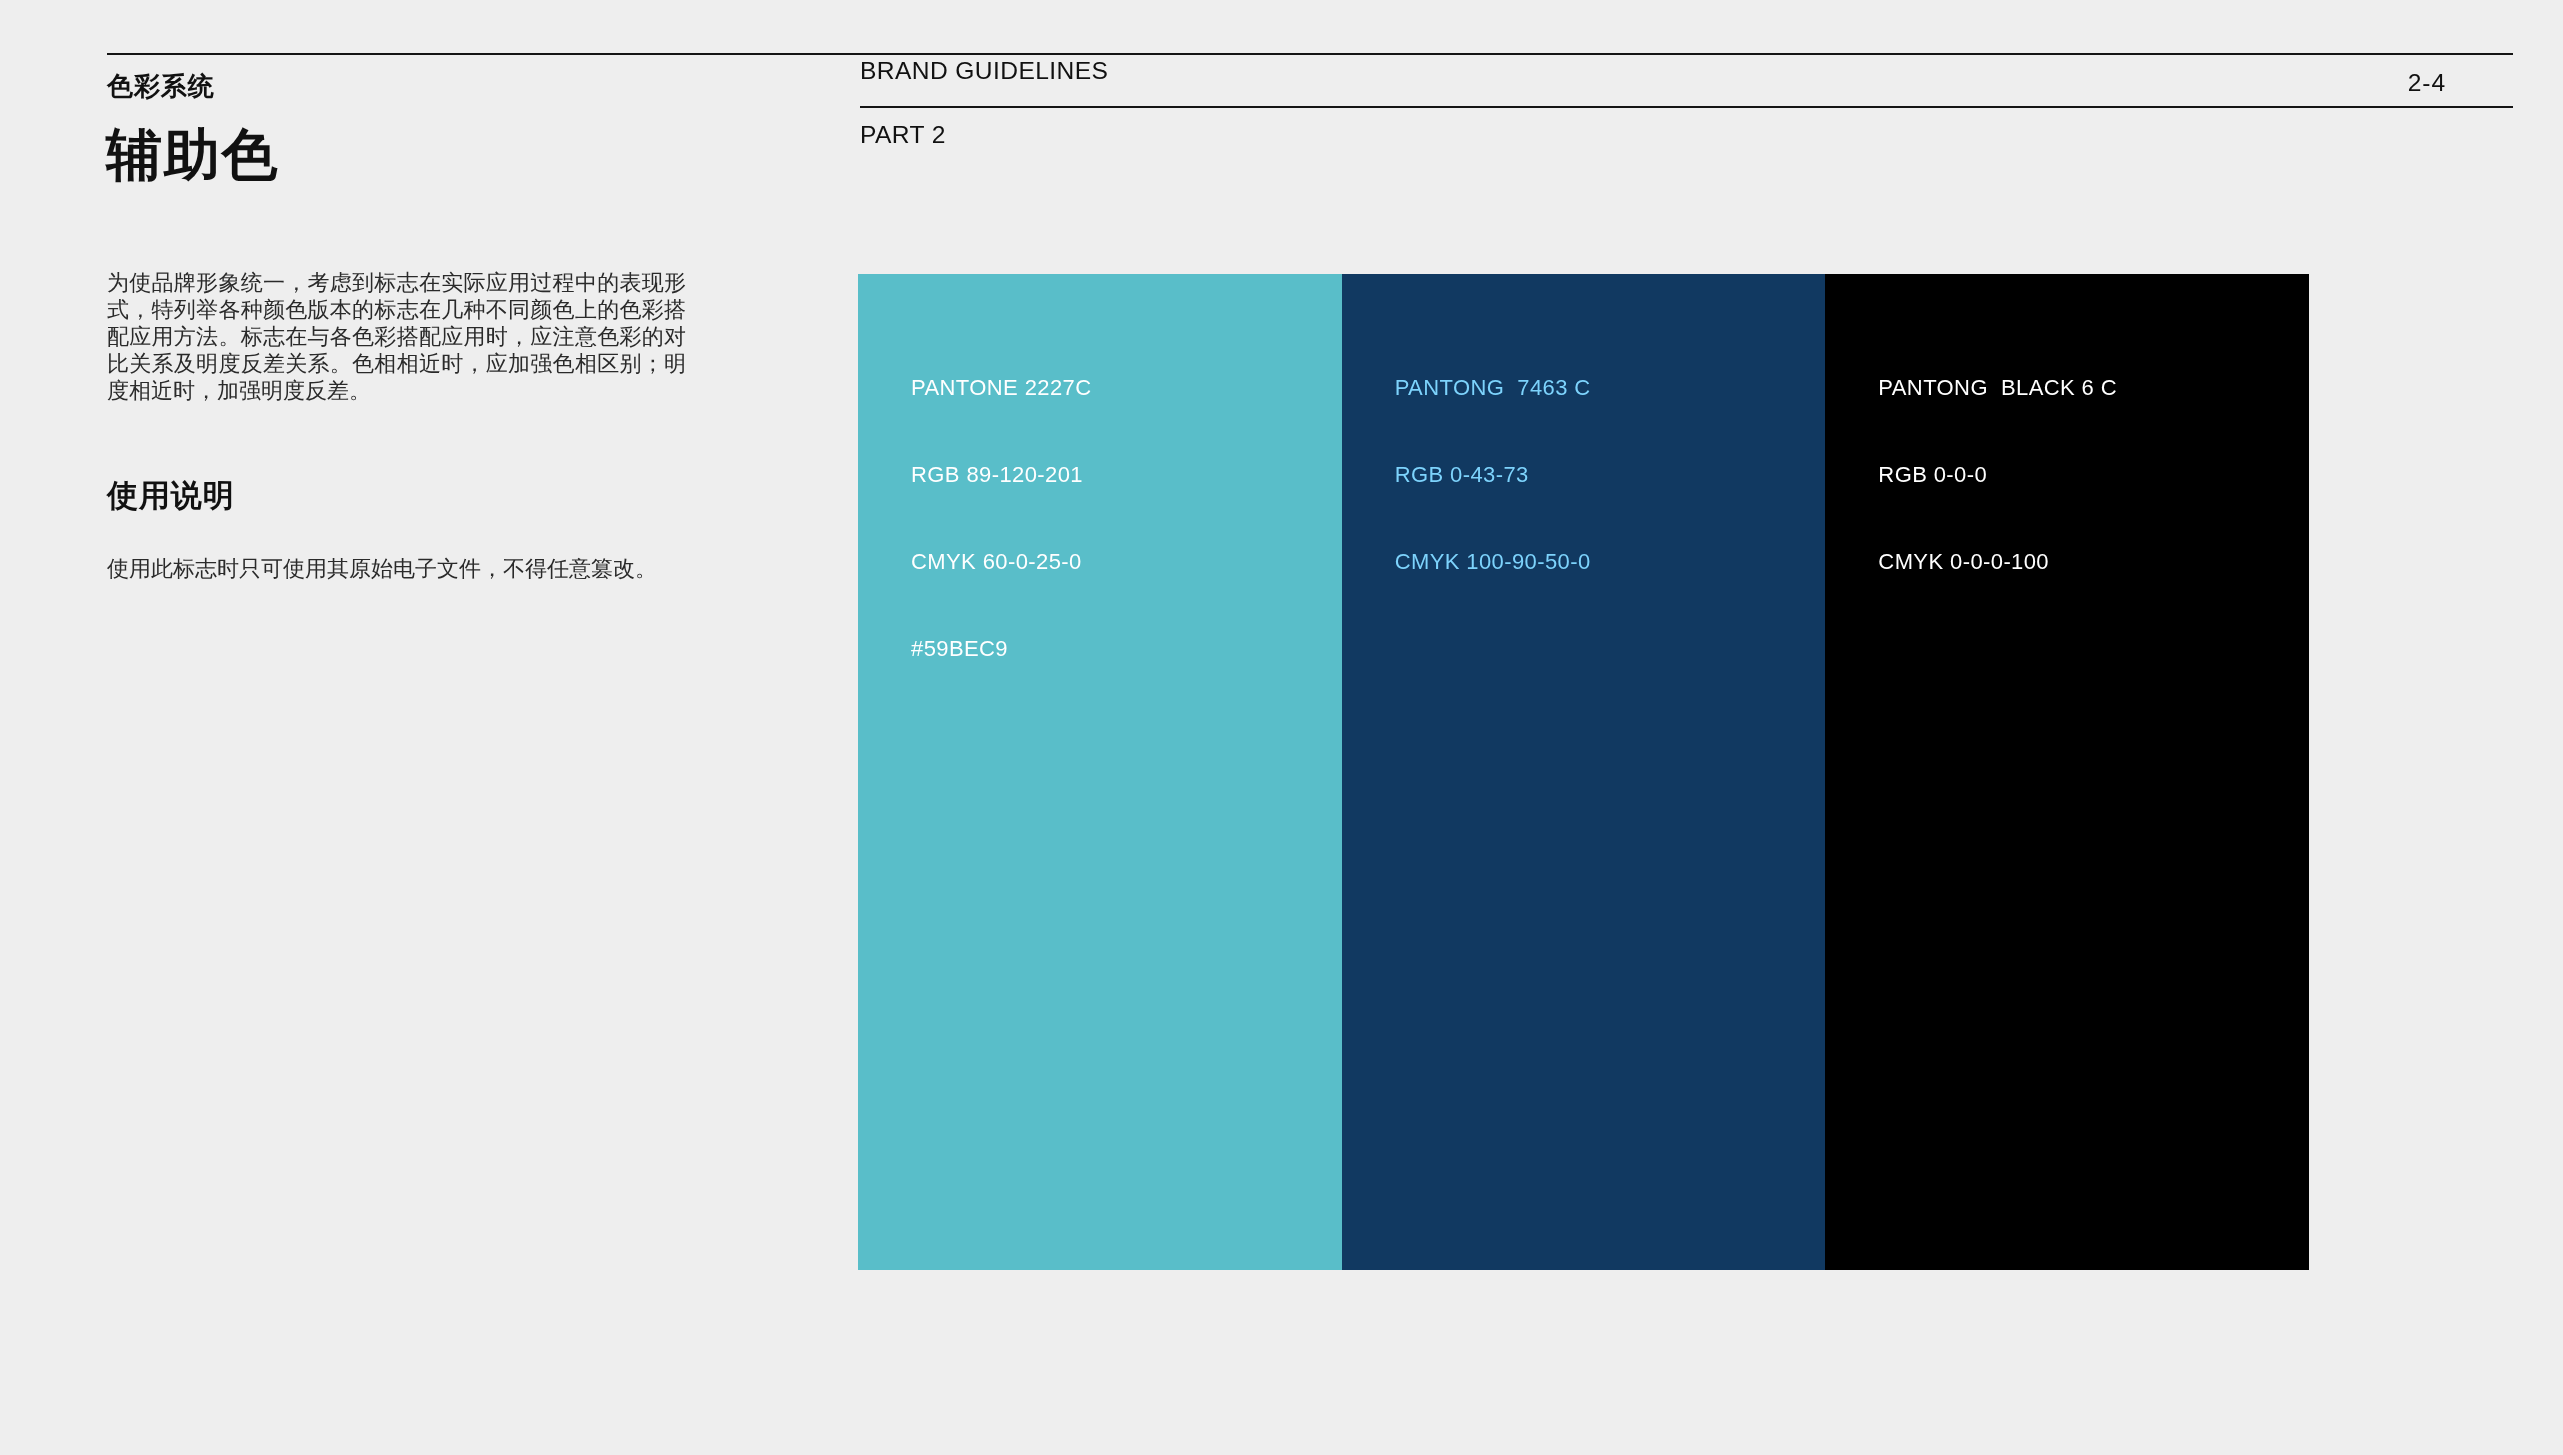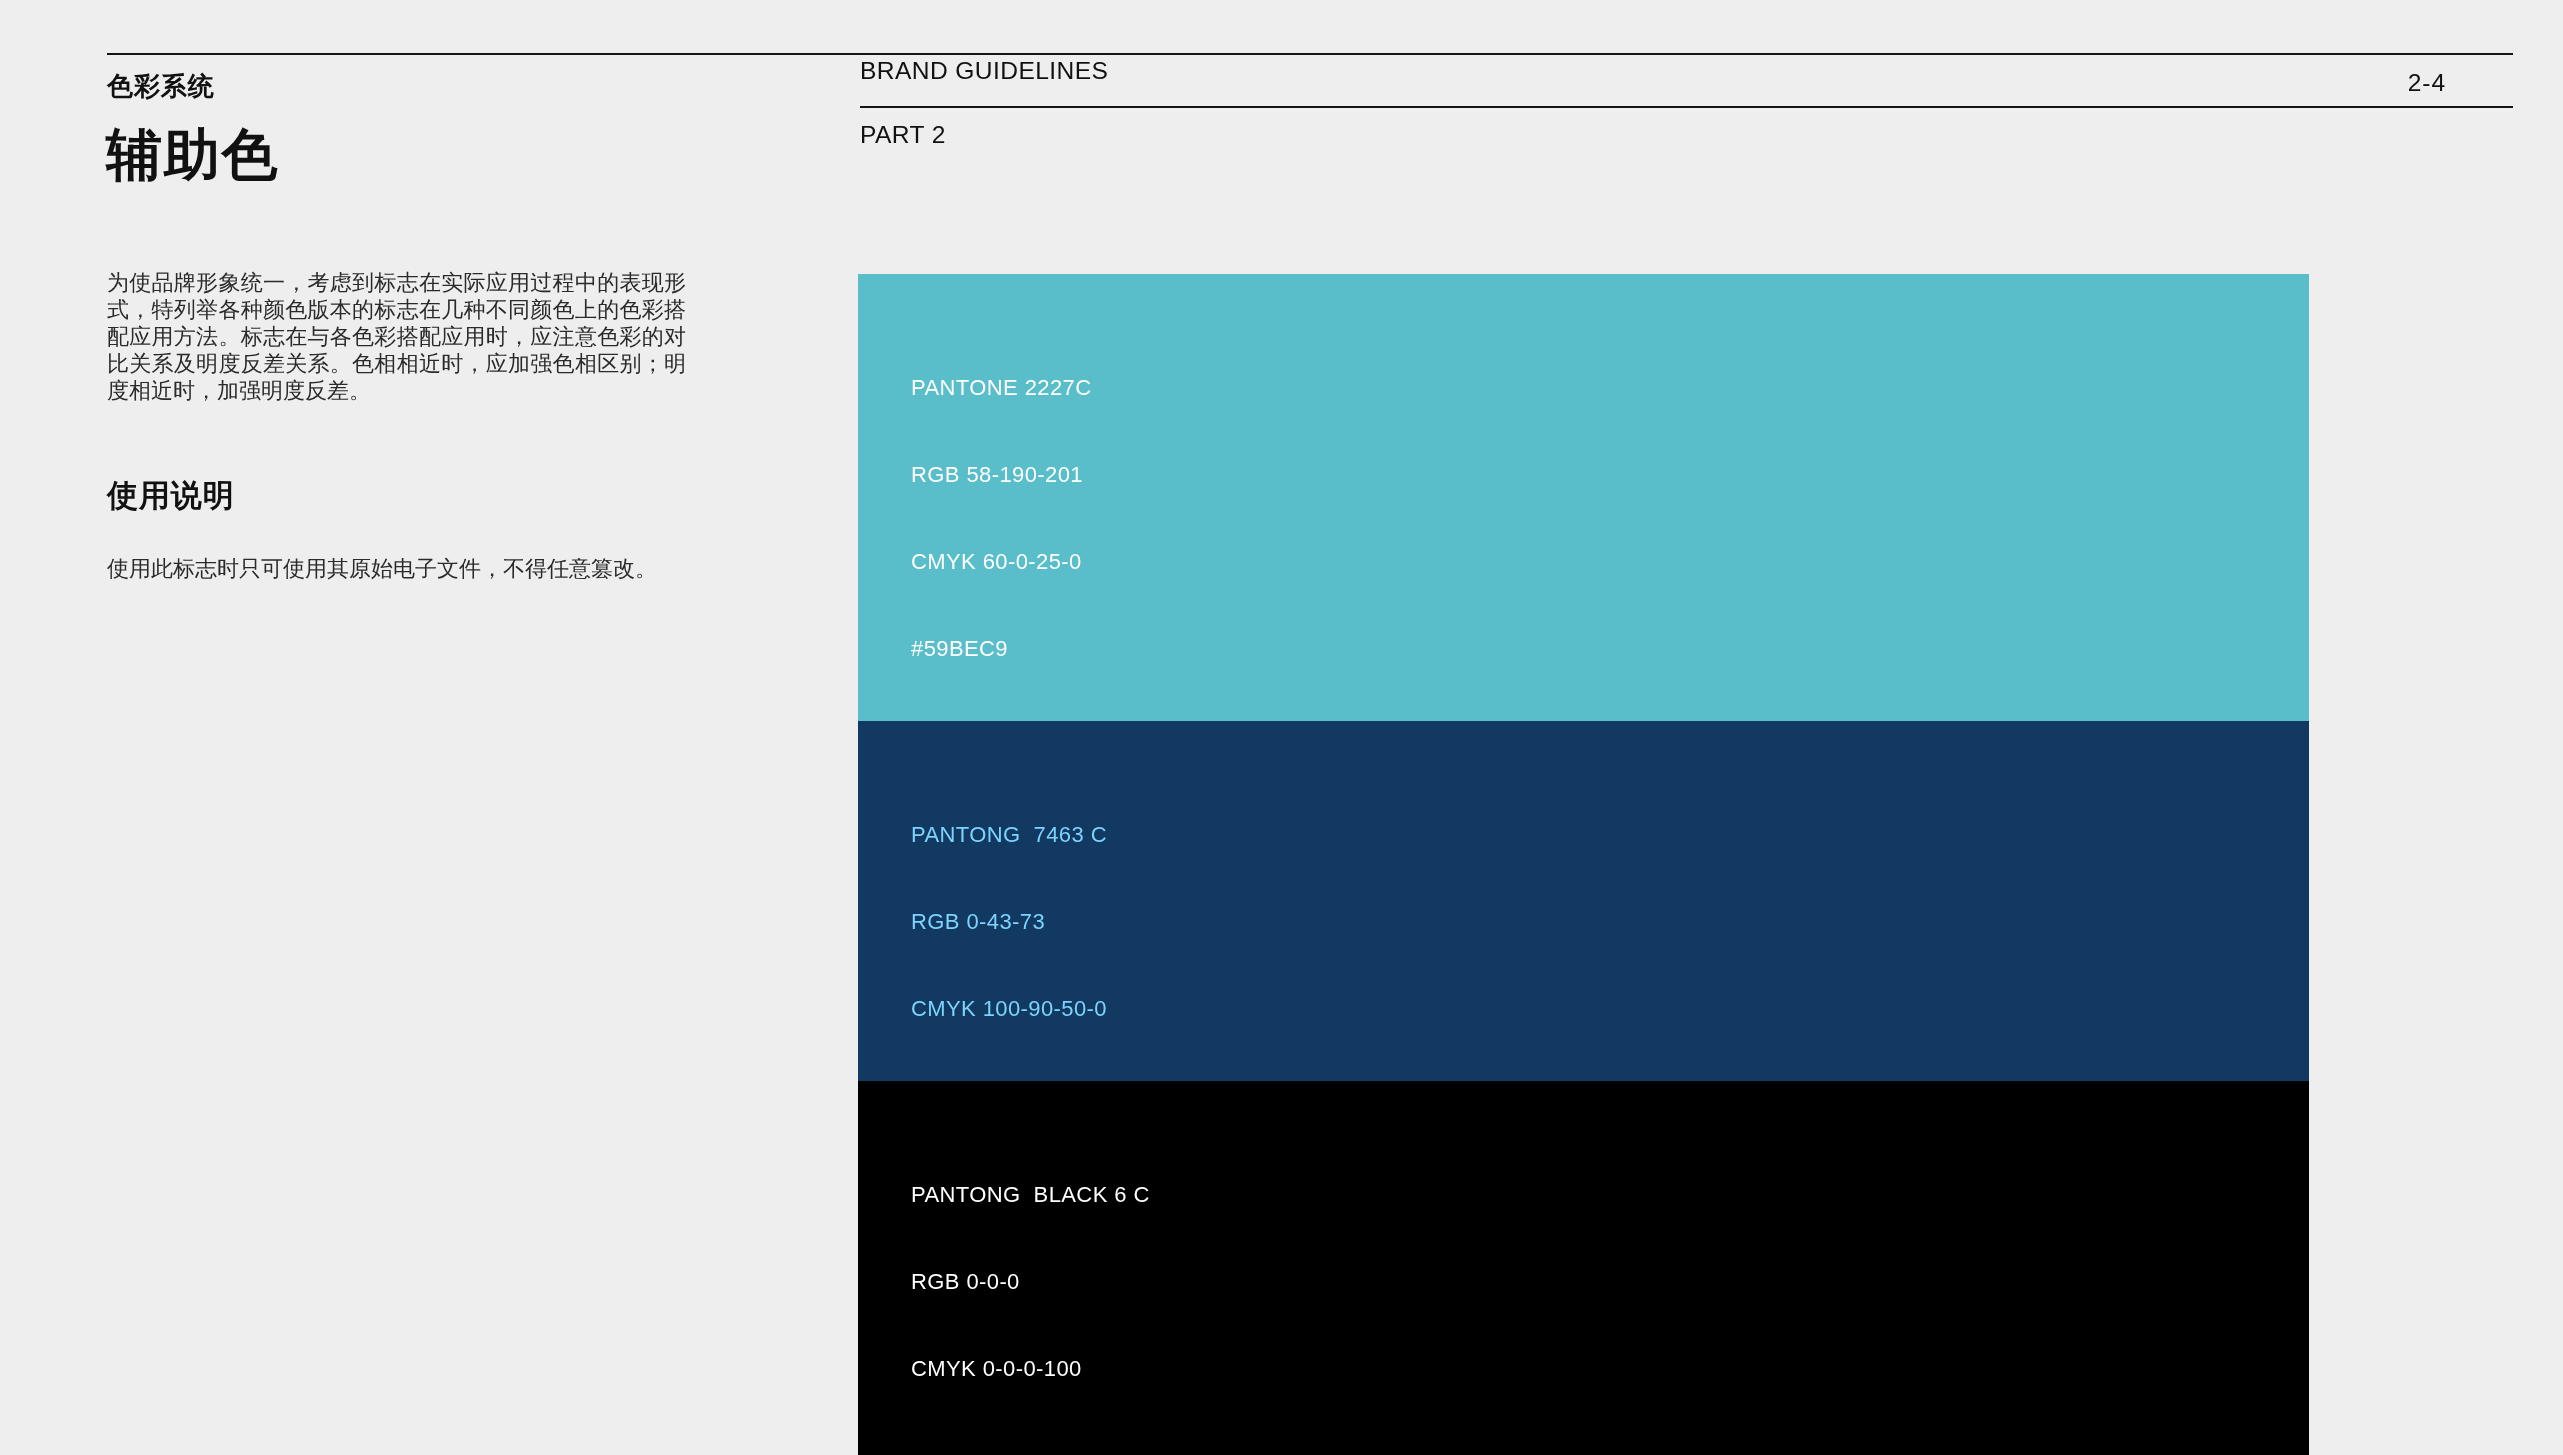--- a/index.html
+++ b/index.html
@@ -47,21 +47,21 @@
     font-size: 24.6px; letter-spacing: 0.9px;
   }
   .part-label {
     position: absolute; left: 860px; top: 121px;
     font-size: 24.6px; letter-spacing: 0.4px;
   }
 
   .swatches {
     position: absolute; left: 858px; top: 274px;
     width: 1451px; height: 996px;
-    display: flex; flex-direction: column;
+    display: flex; flex-direction: row;
   }
   .swatch { flex: 1 1 0; }
   .swatch-lines {
     padding: 41px 0 0 53px;
     font-size: 22px; line-height: 29px;
     letter-spacing: 0.4px;
     white-space: pre;
   }
 </style>
 </head>
@@ -82,21 +82,21 @@
   <div class="brand-title">BRAND GUIDELINES</div>
   <div class="page-number">2-4</div>
   <div class="rule rule-header"></div>
   <div class="part-label">PART 2</div>
 
   <section class="swatches">
 
     <div class="swatch" style="background-color: rgb(89, 190, 201);">
       <div class="swatch-lines" style="color: rgb(255, 255, 255);">
         <div>PANTONE 2227C</div>
-        <div>RGB 58-190-201</div>
+        <div>RGB 89-120-201</div>
         <div>CMYK 60-0-25-0</div>
         <div>#59BEC9</div>
       </div>
     </div>
 
     <div class="swatch" style="background-color: rgb(17, 57, 97);">
       <div class="swatch-lines" style="color: #7dd3fc;">
         <div>PANTONG  7463 C</div>
         <div>RGB 0-43-73</div>
         <div>CMYK 100-90-50-0</div>

